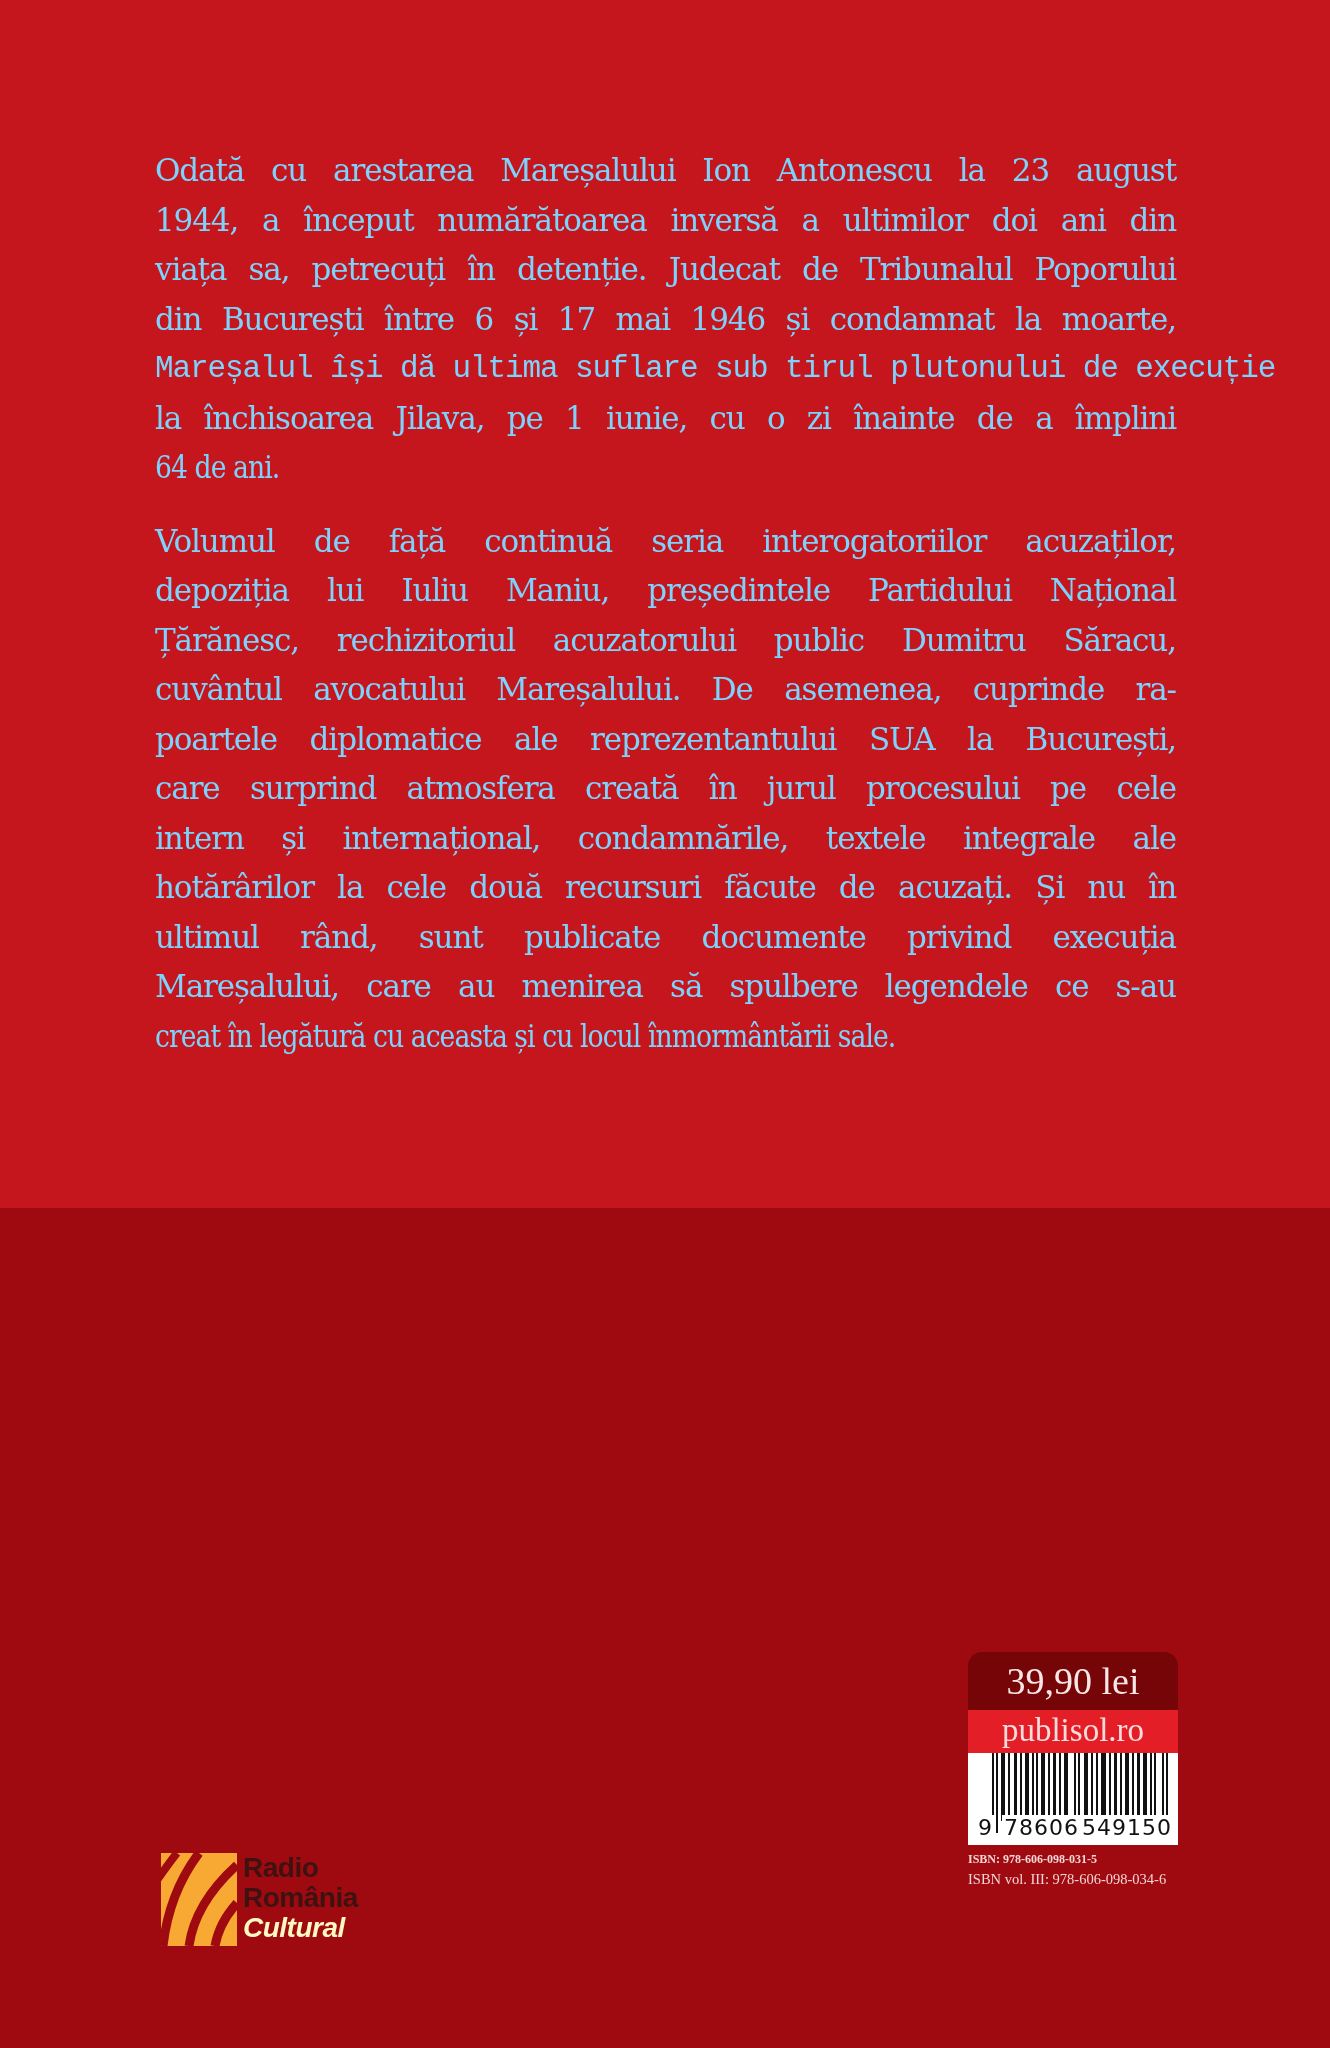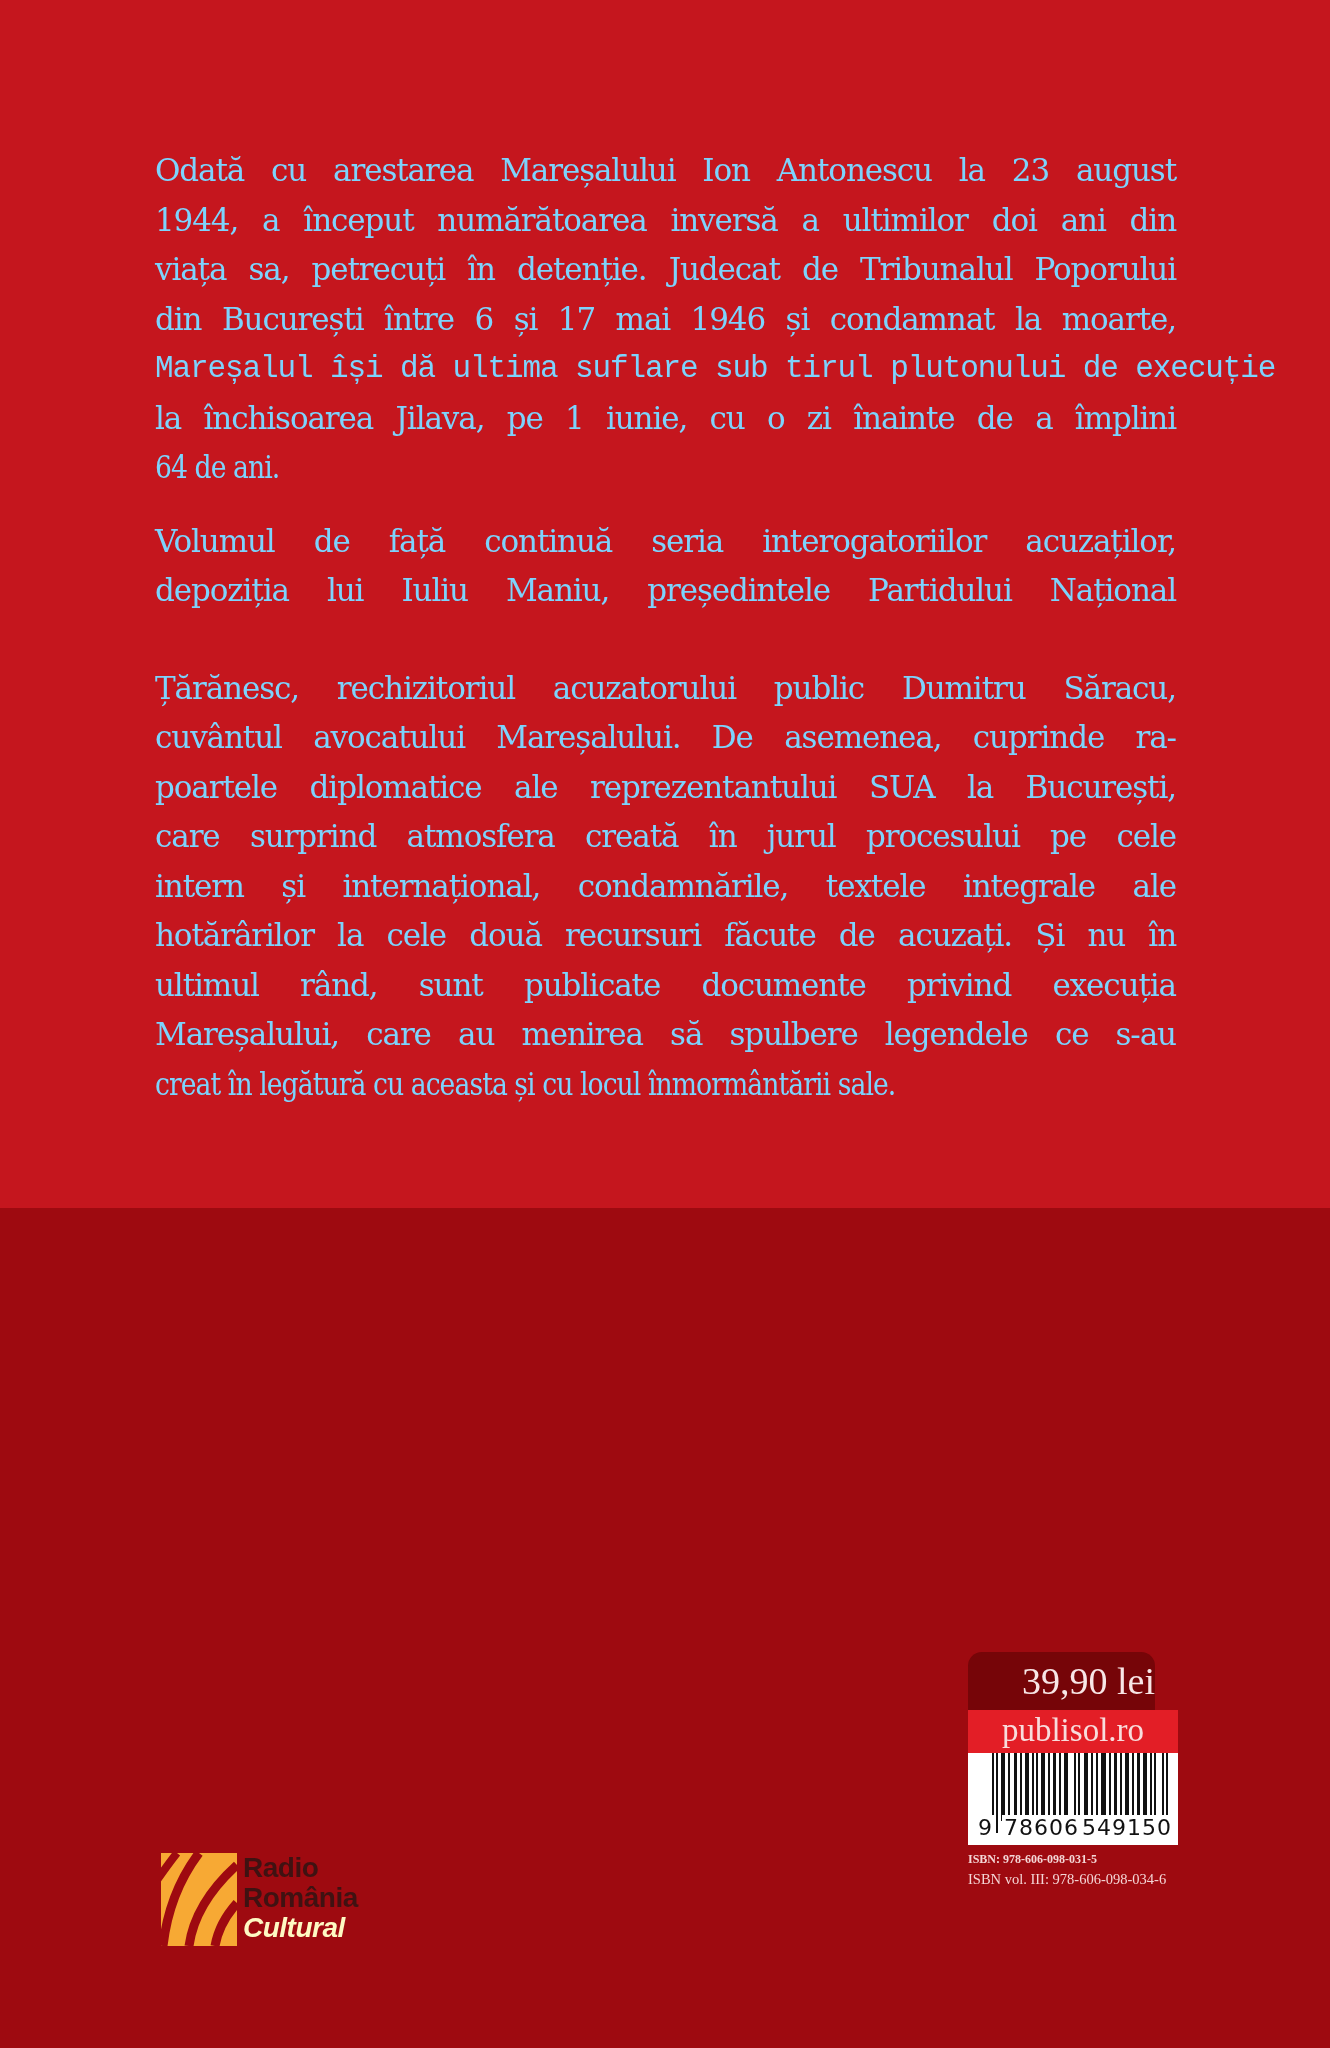--- a/index.html
+++ b/index.html
@@ -35,23 +35,23 @@
   
   .logo { position: absolute; left: 155px; top: 1853px; width: 240px; height: 95px; }
   .logo-icon { position: absolute; left: 0; top: 0; width: 82px; height: 93px; }
   .logo-text { position: absolute; left: 88px; top: 0; font-family: "Liberation Sans", sans-serif; font-weight: bold; }
   .logo-line { display: block; font-size: 28px; line-height: 30px; letter-spacing: -0.5px; }
   .logo-line.dark { color: #3F1212; }
   .logo-line.orange { color: #fef9c3; font-style: italic; }
 
   
   .price-box {
-    position: absolute; left: 968px; top: 1652px; width: 187px; height: 58px;
+    position: absolute; left: 968px; top: 1652px; width: 210px; height: 58px;
     background: #760508; border-radius: 14px 14px 0 0;
-    color: #F8E6E6; text-align: right;
+    color: #F8E6E6; text-align: center;
     font-family: "Liberation Serif", serif; font-size: 38px; line-height: 58px;
   }
   .site-band {
     position: absolute; left: 968px; top: 1710px; width: 210px; height: 43px;
     background: #E31E26; color: #F8DCDC; text-align: center;
     font-family: "Liberation Serif", serif; font-size: 33px; line-height: 40px;
   }
   .barcode {
     position: absolute; left: 968px; top: 1753px; width: 210px; height: 92px;
     background: #FFFFFF;
@@ -88,21 +88,21 @@
     <span class="line" style="display: block; width: 1021px;">1944, a început numărătoarea inversă a ultimilor doi ani din</span>
     <span class="line" style="display: block; width: 1021px;">viața sa, petrecuți în detenție. Judecat de Tribunalul Poporului</span>
     <span class="line" style="display: block; width: 1021px;">din București între 6 și 17 mai 1946 și condamnat la moarte,</span>
     <span class="line" style="display: block; width: 1021px; font-family: Liberation Mono, monospace;">Mareșalul își dă ultima suflare sub tirul plutonului de execuție</span>
     <span class="line" style="display: block; width: 1021px;">la închisoarea Jilava, pe 1 iunie, cu o zi înainte de a împlini</span>
     <span class="line last" style="display: block; width: auto; transform: scaleX(0.86);">64 de ani.</span>
   </div>
   <div class="para">
     <span class="line" style="display: block; width: 1021px;">Volumul de față continuă seria interogatoriilor acuzaților,</span>
     <span class="line" style="display: block; width: 1021px;">depoziția lui Iuliu Maniu, președintele Partidului Național</span>
-    <span class="line" style="display: block; width: 1021px; margin-top: 48px;">Țărănesc, rechizitoriul acuzatorului public Dumitru Săracu,</span>
+    <span class="line" style="display: block; width: 1021px;">Țărănesc, rechizitoriul acuzatorului public Dumitru Săracu,</span>
     <span class="line" style="display: block; width: 1021px;">cuvântul avocatului Mareșalului. De asemenea, cuprinde ra-</span>
     <span class="line" style="display: block; width: 1021px;">poartele diplomatice ale reprezentantului SUA la București,</span>
     <span class="line" style="display: block; width: 1021px;">care surprind atmosfera creată în jurul procesului pe cele</span>
     <span class="line" style="display: block; width: 1021px;">intern și internațional, condamnările, textele integrale ale</span>
     <span class="line" style="display: block; width: 1021px;">hotărârilor la cele două recursuri făcute de acuzați. Și nu în</span>
     <span class="line" style="display: block; width: 1021px;">ultimul rând, sunt publicate documente privind execuția</span>
     <span class="line" style="display: block; width: 1021px;">Mareșalului, care au menirea să spulbere legendele ce s-au</span>
     <span class="line last" style="display: block; width: auto; transform: scaleX(0.86);">creat în legătură cu aceasta și cu locul înmormântării sale.</span>
   </div>
 </div>

